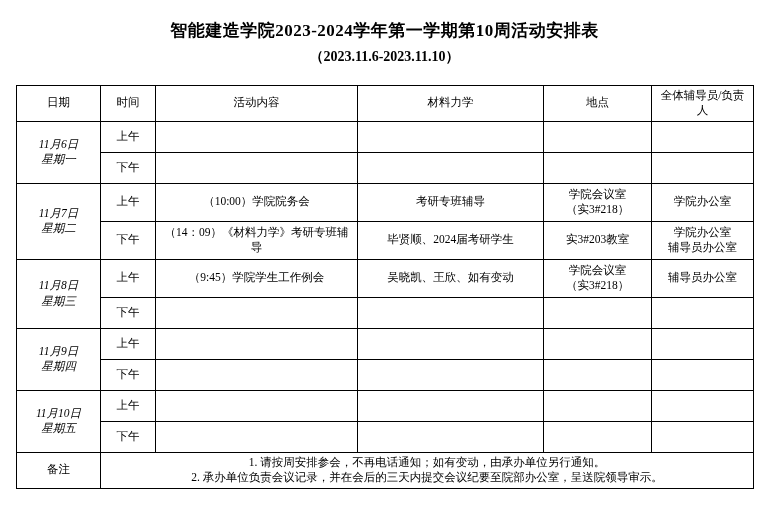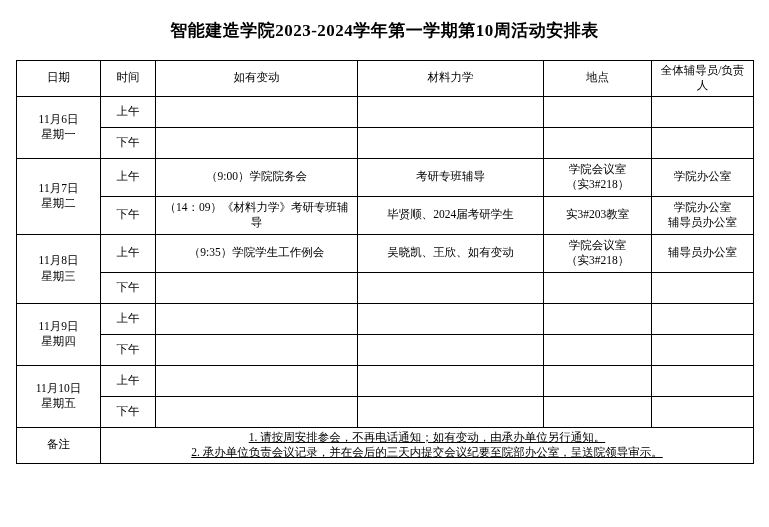--- a/index.html
+++ b/index.html
@@ -52,69 +52,71 @@
     font-weight: normal;
   }
   thead th {
     font-weight: bold;
     height: 24px;
     font-size: 12px;
   }
   td.date-cell {
     font-size: 11.5px;
     line-height: 1.45;
+    font-style: italic;
   }
   td.period-cell {
     font-size: 11.5px;
   }
   tbody tr { height: 31px; }
   tbody tr.tall { height: 38px; }
   td.content-cell { font-size: 11px; }
   td.note-label {
     font-weight: bold;
     font-size: 13px;
   }
   td.note-body {
     text-align: left;
     font-size: 11.5px;
     font-weight: bold;
     padding: 4px 6px;
     line-height: 1.85;
   }
-  .note-line { display: block; text-decoration: underline; }
+  .note-line { display: block; }
   .col-date { width: 84px; }
   .col-time { width: 55px; }
   .col-content { width: 202px; }
   .col-target { width: 186px; }
   .col-place { width: 108px; }
   .col-dept { width: 102px; }
 </style>
 </head>
 <body>
 
 <div class="page">
 
   <div class="title-block">
     <div class="title-main">智能建造学院2023-2024学年第一学期第10周活动安排表</div>
+    <div class="title-sub">（2023.11.6-2023.11.10）</div>
   </div>
 
   <table class="sched">
     <colgroup>
       <col class="col-date">
         <col class="col-time">
         <col class="col-content">
       <col class="col-target">
         <col class="col-place">
         <col class="col-dept">
     </colgroup>
     <thead>
       <tr>
         <th>日期</th>
         <th>时间</th>
-        <th>如有变动</th>
+        <th>活动内容</th>
         <th>材料力学</th>
         <th>地点</th>
         <th>全体辅导员/负责人</th>
       </tr>
     </thead>
     <tbody>
 
       <tr>
         <td class="date-cell" rowspan="2">11月6日<br>星期一</td>
         <td class="period-cell">上午</td>
@@ -127,37 +129,37 @@
         <td class="period-cell">下午</td>
         <td class="content-cell"></td>
         <td></td>
         <td></td>
         <td></td>
       </tr>
 
       <tr class="tall">
         <td class="date-cell" rowspan="2">11月7日<br>星期二</td>
         <td class="period-cell">上午</td>
-        <td class="content-cell">（9:00）学院院务会</td>
+        <td class="content-cell">（10:00）学院院务会</td>
         <td>考研专班辅导</td>
         <td>学院会议室<br>（实3#218）</td>
         <td>学院办公室</td>
       </tr>
       <tr class="tall">
         <td class="period-cell">下午</td>
         <td class="content-cell">（14：09）《材料力学》考研专班辅导</td>
         <td>毕贤顺、2024届考研学生</td>
         <td>实3#203教室</td>
         <td>学院办公室<br>辅导员办公室</td>
       </tr>
 
       <tr class="tall">
         <td class="date-cell" rowspan="2">11月8日<br>星期三</td>
         <td class="period-cell">上午</td>
-        <td class="content-cell">（9:35）学院学生工作例会</td>
+        <td class="content-cell">（9:45）学院学生工作例会</td>
         <td>吴晓凯、王欣、如有变动</td>
         <td>学院会议室<br>（实3#218）</td>
         <td>辅导员办公室</td>
       </tr>
       <tr>
         <td class="period-cell">下午</td>
         <td class="content-cell"></td>
         <td></td>
         <td></td>
         <td></td>

